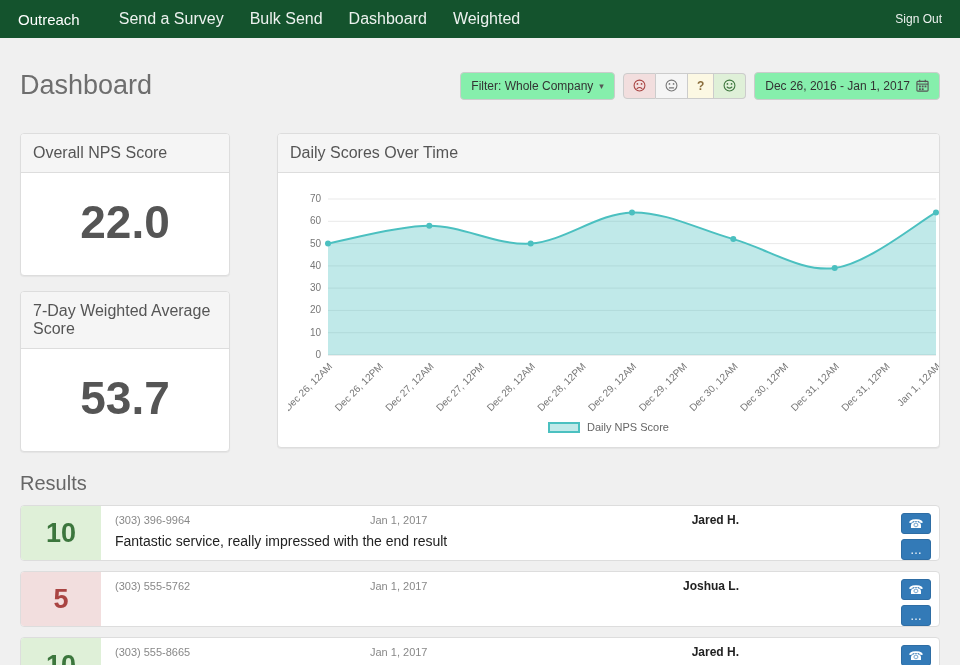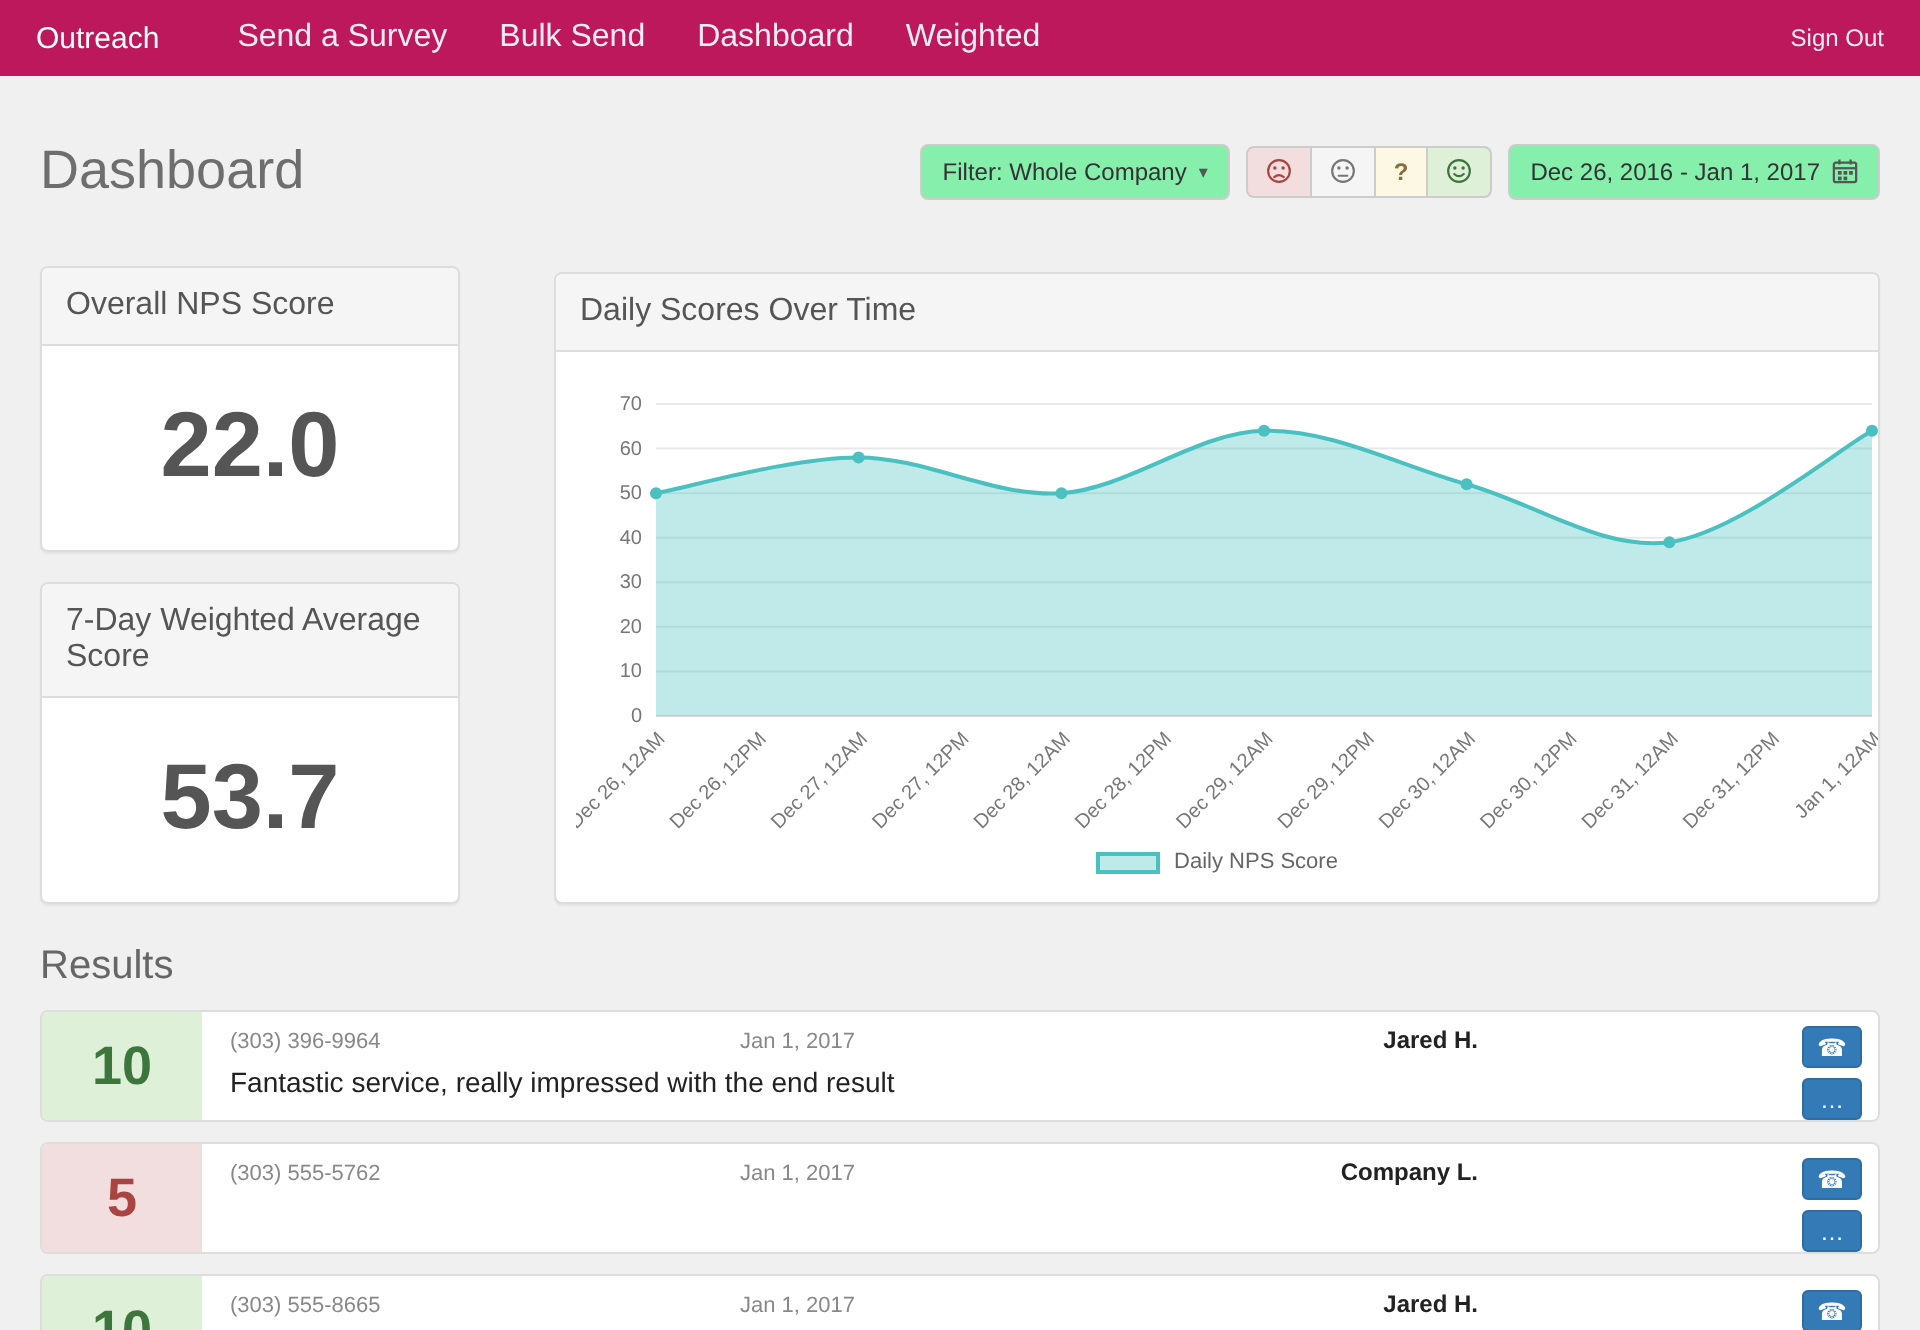--- a/index.html
+++ b/index.html
@@ -5,21 +5,21 @@
   * { box-sizing: border-box; }
   html,body { margin:0; padding:0; }
   body {
     width:960px; height:665px; overflow:hidden;
     background:#f0f0f0;
     font-family:"Liberation Sans", sans-serif;
     color:#333;
   }
   
   .navbar {
-    height:38px; background:#be185d; display:flex; align-items:center;
+    height:38px; background:#14532d; display:flex; align-items:center;
     padding:0 18px; color:#fff;
   }
   .brand { font-size:15px; color:#fff; margin-right:26px; cursor:pointer; }
   .nav-links { display:flex; }
   .nav-link { font-size:16px; color:rgba(255,255,255,.92); padding:0 13px; line-height:38px; cursor:pointer; }
   .nav-spacer { flex:1; }
   .signout { font-size:12px; color:rgba(255,255,255,.92); cursor:pointer; }
 
   
   .content { padding:0 20px; }
@@ -38,21 +38,21 @@
   .btn-group .btn { border-radius:0; border-left-width:0; padding:5px 9px; }
   .btn-group .btn:first-child { border-radius:4px 0 0 4px; border-left-width:1px; }
   .btn-group .btn:last-child { border-radius:0 4px 4px 0; }
   .btn.detractor { background:#f2dede; color:#a94442; }
   .btn.passive   { background:#f5f5f5; color:#777; }
   .btn.unknown   { background:#fcf8e3; color:#8a6d3b; font-weight:bold; }
   .btn.promoter  { background:#dff0d8; color:#3c763d; }
   .face-icon { display:block; }
 
   
-  .dash-row { display:flex; gap:20px; align-items:flex-end; }
+  .dash-row { display:flex; gap:20px; align-items:flex-start; }
   .left-col { width:210px; display:flex; flex-direction:column; gap:15px; }
   .card {
     background:#fff; border:1px solid #ddd; border-radius:4px;
     box-shadow:0 1px 1px rgba(0,0,0,.05); overflow:hidden;
   }
   .card-header {
     background:#f5f5f5; border-bottom:1px solid #ddd;
     padding:10px 12px; font-size:16px; color:#555;
   }
   .card-body { padding:10px; }
@@ -246,21 +246,21 @@
         </button>
     </div>
   </div>
 
   <div class="result-row negative">
     <div class="score-box">5</div>
     <div class="result-main">
       <div class="result-top">
         <span class="r-phone">(303) 555-5762</span>
         <span class="r-date">Jan 1, 2017</span>
-        <span class="r-name">Company L.</span>
+        <span class="r-name">Joshua L.</span>
       </div>
     </div>
     <div class="row-btns">
       <button class="row-btn">
           <span>☎</span>
         </button>
       <button class="row-btn">
           <span>…</span>
         </button>
     </div>

